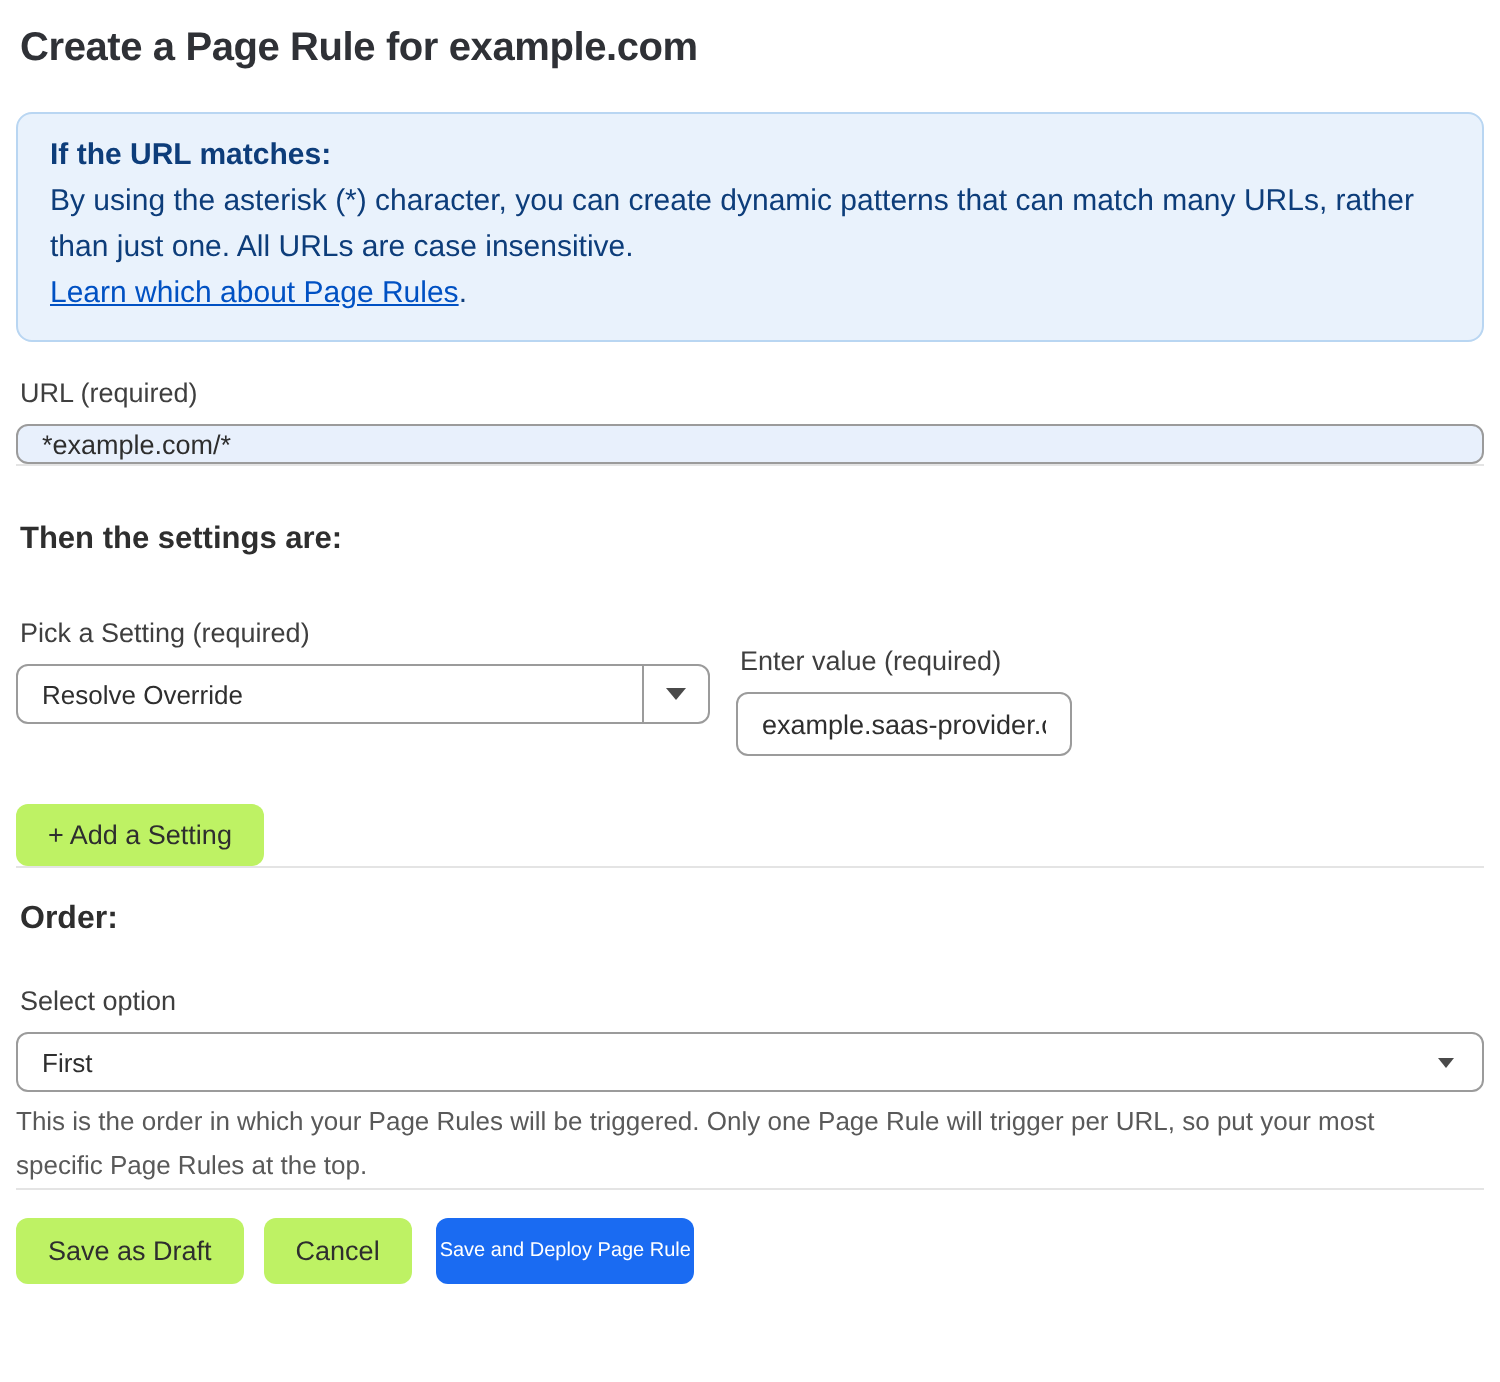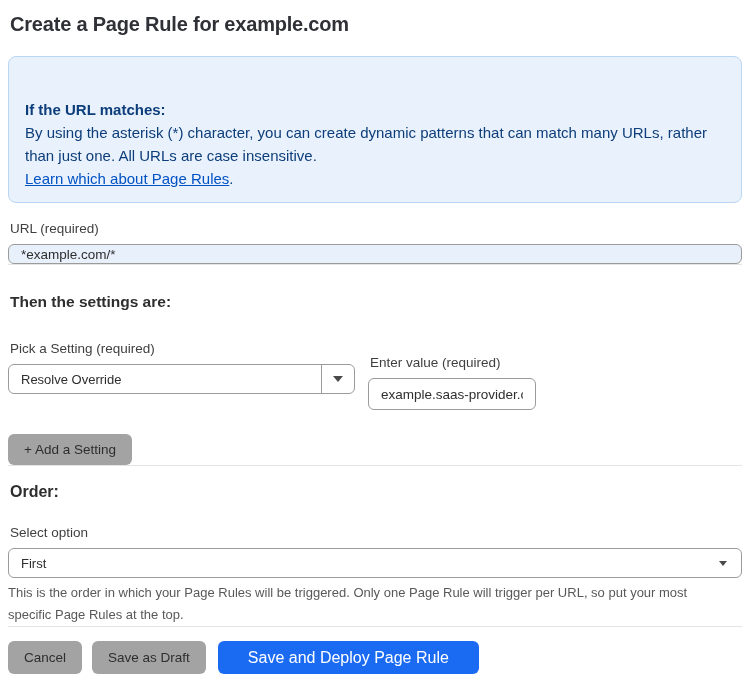--- a/index.html
+++ b/index.html
@@ -18,21 +18,21 @@
 
   .info-box {
     margin-top: 20px;
     background: #e9f2fc;
     border: 1px solid #b9d6f2;
     border-radius: 8px;
     padding: 9px 16px 12px 16px;
     color: #0d3d7a;
     font-size: 15px; line-height: 23px;
   }
-  .info-heading { font-weight: 700; margin-top: 32px; }
+  .info-heading { font-weight: 700; }
   .info-link { color: #0051c3; text-decoration: underline; cursor: pointer; }
   .info-suffix { color: #0d3d7a; }
 
   .field-label {
     display: block;
     font-size: 13.5px; line-height: 16px; color: #3f3f3f;
     margin-left: 2px;
   }
   .url-label { margin-top: 18px; }
 
@@ -93,41 +93,41 @@
   .caret.small {
     border-left-width: 4px; border-right-width: 4px; border-top-width: 5px;
     margin-right: 14px;
   }
 
   .value-input { margin-top: 7px; width: 168px; height: 32px; background: #ffffff; }
 
   button { font-family: inherit; cursor: pointer; }
   .gray-btn {
     height: 31px; padding: 0 16px;
-    background: #a3a3a3; border: none; border-radius: 6px;
+    background: #bef264; border: none; border-radius: 6px;
     font-size: 13.5px; color: #2e2e2e;
   }
   .add-btn { margin-top: 24px; margin-left: 0; }
 
   .order-label { margin-top: 24px; }
   .order-select { margin-top: 7px; }
 
   .help-text {
     margin: 4px 0 0 0;
     max-width: 712px;
     font-size: 13px; line-height: 22px; color: #595959;
   }
 
   .actions { display: flex; align-items: center; gap: 10px; margin-top: 14px; }
   .actions .gray-btn { height: 33px; }
   .primary-btn {
-    height: 33px; padding: 0 30px;
+    height: 33px; padding: 0 2px;
     background: #1a6bf2; color: #ffffff;
     border: none; border-radius: 6px;
-    font-size: 16px;
+    font-size: 10px;
     margin-left: 2px;
   }
 </style>
 </head>
 <body>
 
 <div class="page">
 
   <h1 class="page-title">Create a Page Rule for example.com</h1>
 
@@ -170,18 +170,18 @@
   <div class="select-box order-select">
     <span class="select-value">First</span>
     <span class="caret small"></span>
   </div>
 
   <p class="help-text">This is the order in which your Page Rules will be triggered. Only one Page Rule will trigger per URL, so put your most specific Page Rules at the top.</p>
 
   <hr class="divider div-3">
 
   <div class="actions">
+    <button class="gray-btn">Save as Draft</button>
     <button class="gray-btn">Cancel</button>
-    <button class="gray-btn">Save as Draft</button>
     <button class="primary-btn">Save and Deploy Page Rule</button>
   </div>
 
 </div>
 
 </body></html>

